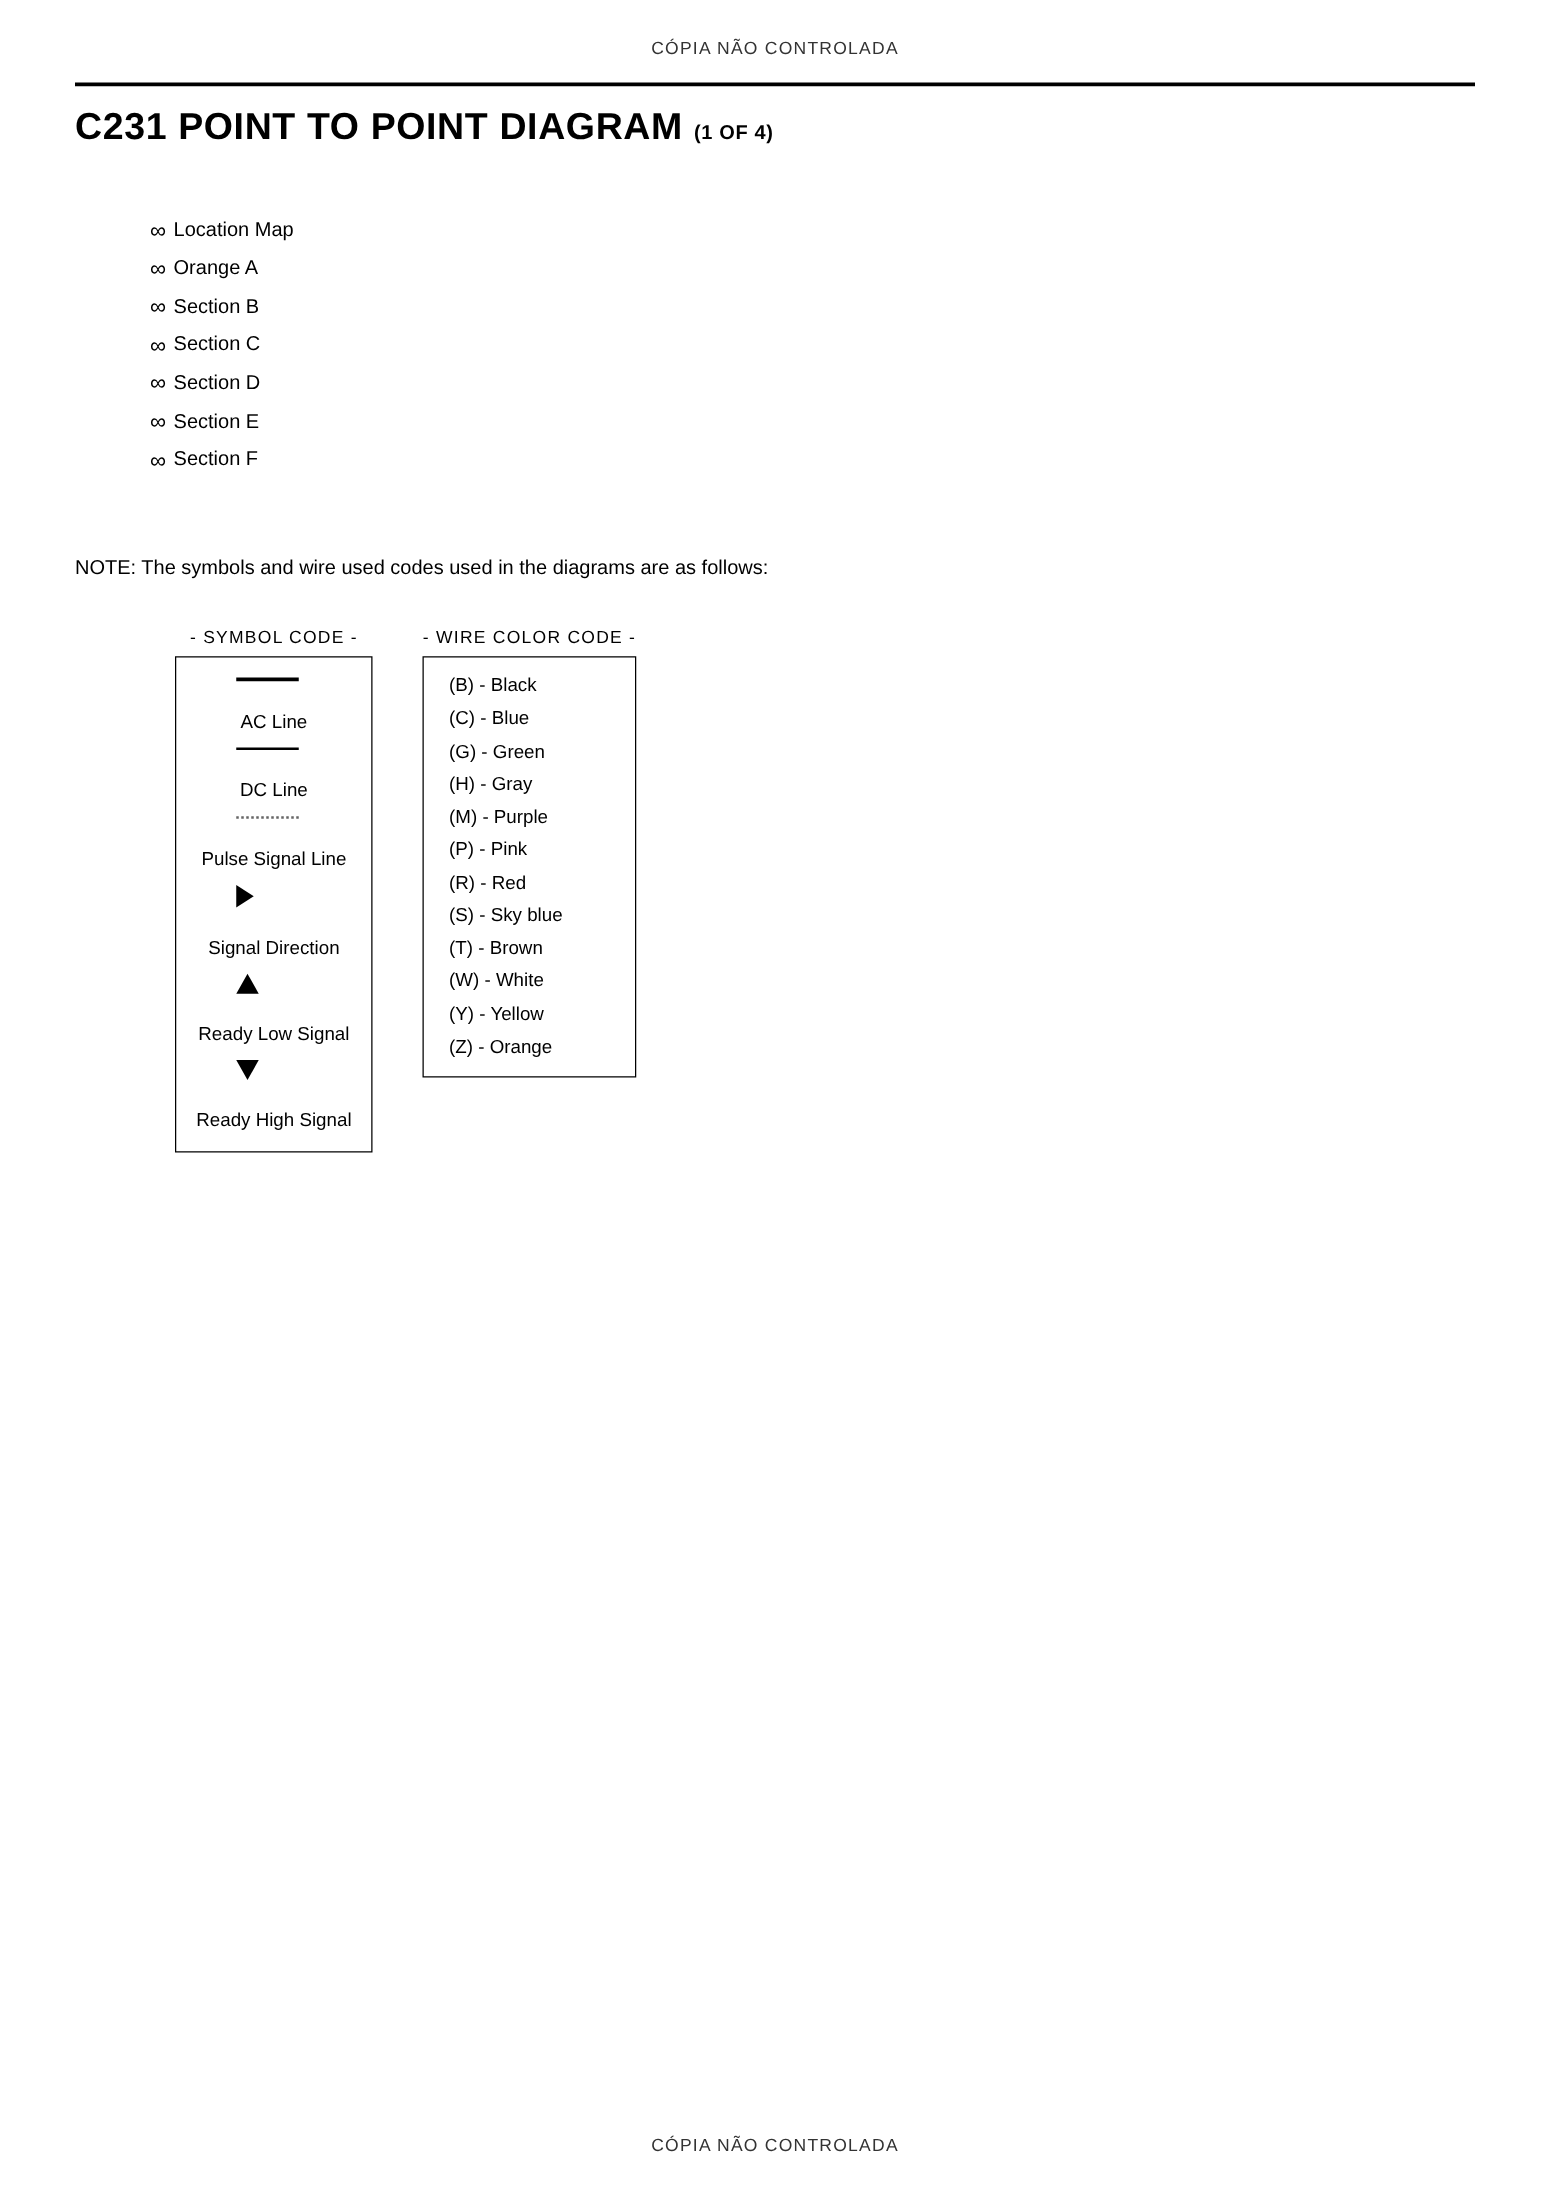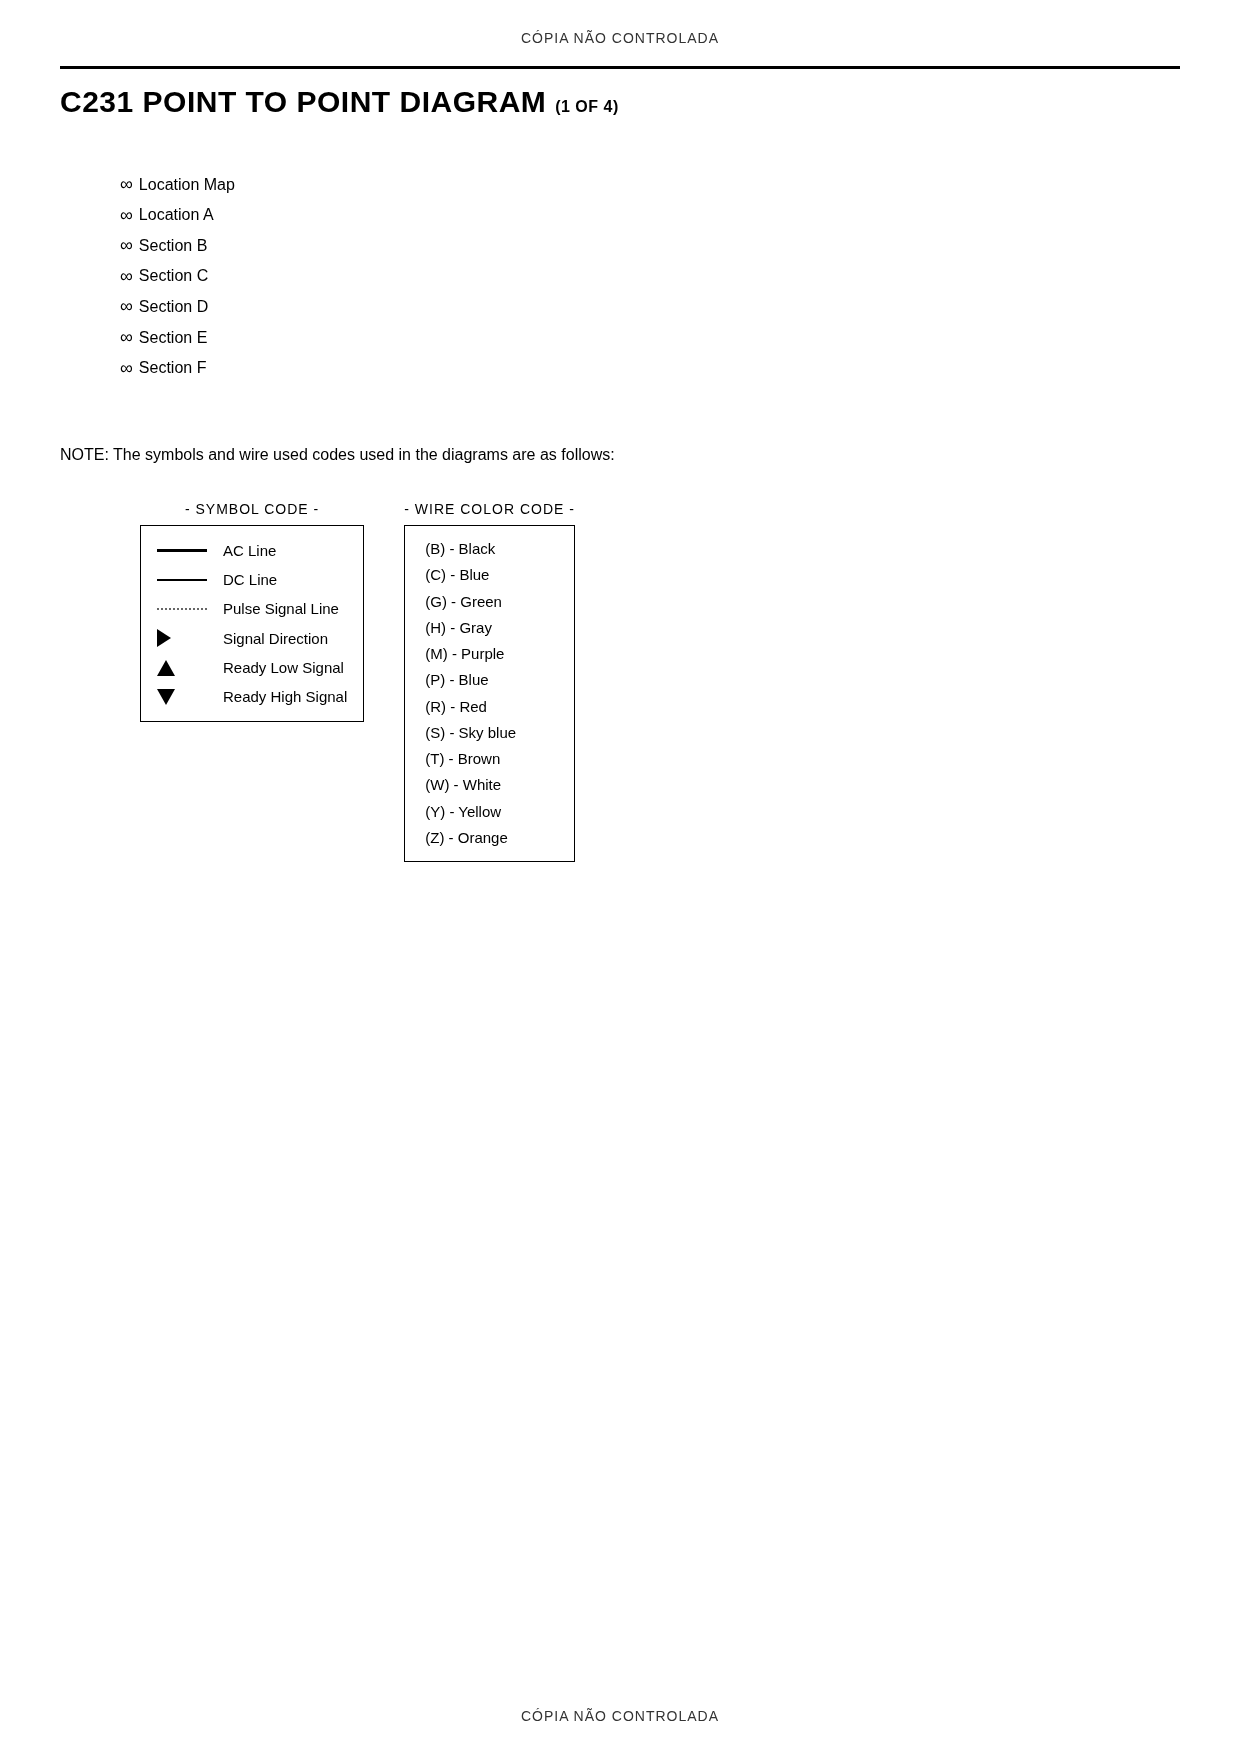--- a/index.html
+++ b/index.html
@@ -87,22 +87,23 @@
 
     .symbol-table-inner {
       border: 1.5px solid #000;
       padding: 10px 16px;
     }
 
     .symbol-row {
       display: flex;
       align-items: center;
       padding: 6px 0;
-      gap: 6px;
+      gap: 24px;
       font-size: 15px;
+      flex-direction: column;
     }
 
     .symbol-icon {
       width: 60px;
       display: flex;
       align-items: center;
       justify-content: flex-start;
       flex-shrink: 0;
     }
 
@@ -186,21 +187,21 @@
   </div>
 </div>
 
 <div class="toc-section">
   <div class="toc-item">
     <span class="infinity-symbol">∞</span>
     <span>Location Map</span>
   </div>
   <div class="toc-item">
     <span class="infinity-symbol">∞</span>
-    <span>Location A</span>
+    <span>Orange A</span>
   </div>
   <div class="toc-item">
     <span class="infinity-symbol">∞</span>
     <span>Section B</span>
   </div>
   <div class="toc-item">
     <span class="infinity-symbol">∞</span>
     <span>Section C</span>
   </div>
   <div class="toc-item">
@@ -273,21 +274,21 @@
   </div>
 
   <div>
     <div class="table-title">- WIRE COLOR CODE -</div>
     <div class="wire-color-inner">
       <div class="wire-color-row">(B) - Black</div>
       <div class="wire-color-row">(C) - Blue</div>
       <div class="wire-color-row">(G) - Green</div>
       <div class="wire-color-row">(H) - Gray</div>
       <div class="wire-color-row">(M) - Purple</div>
-      <div class="wire-color-row">(P) - Blue</div>
+      <div class="wire-color-row">(P) - Pink</div>
       <div class="wire-color-row">(R) - Red</div>
       <div class="wire-color-row">(S) - Sky blue</div>
       <div class="wire-color-row">(T) - Brown</div>
       <div class="wire-color-row">(W) - White</div>
       <div class="wire-color-row">(Y) - Yellow</div>
       <div class="wire-color-row">(Z) - Orange</div>
     </div>
   </div>
 
 </div>

